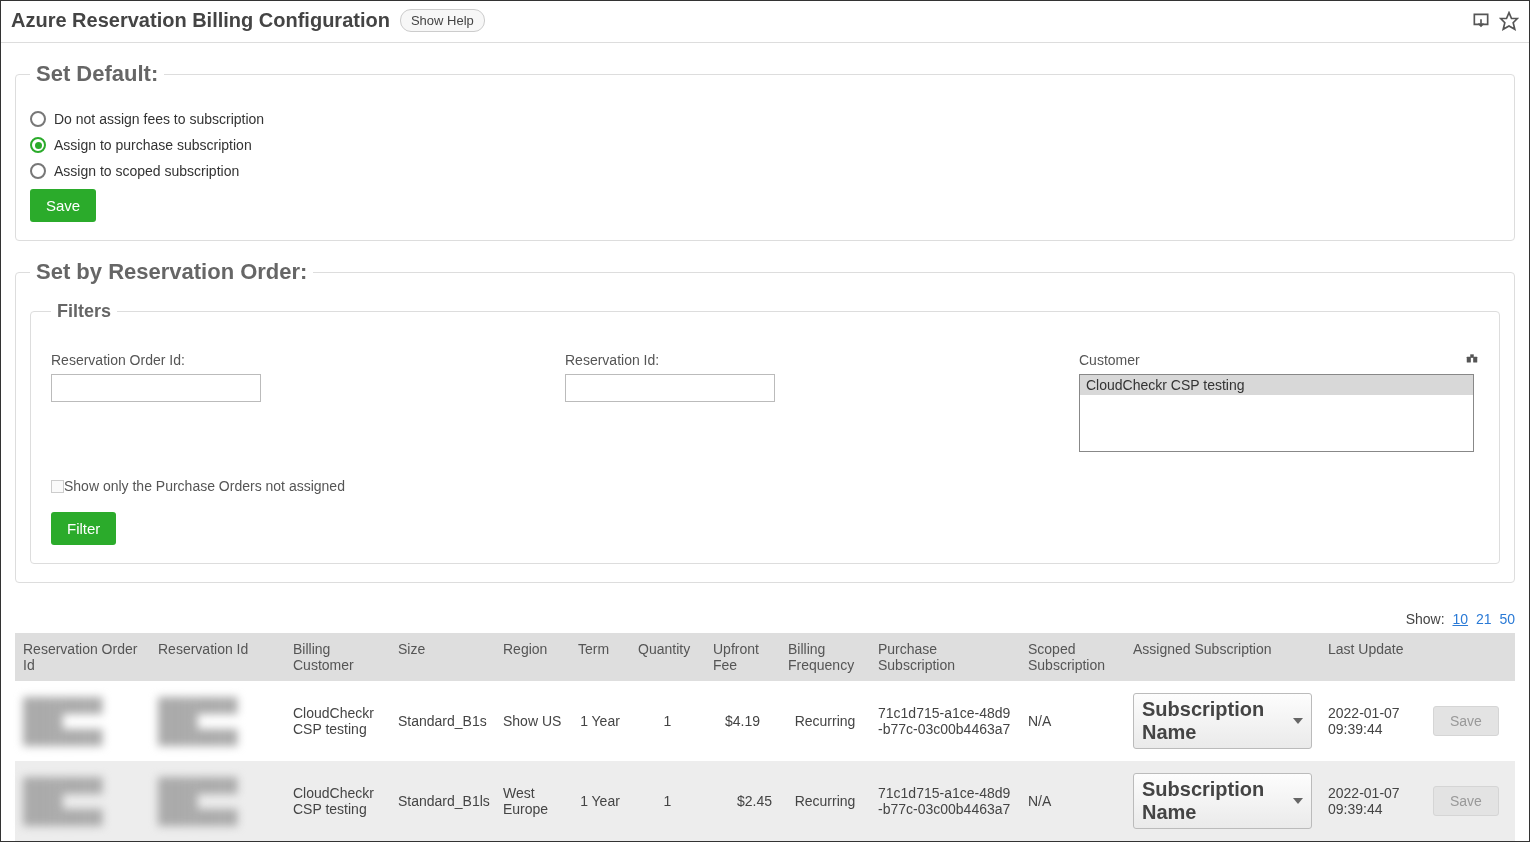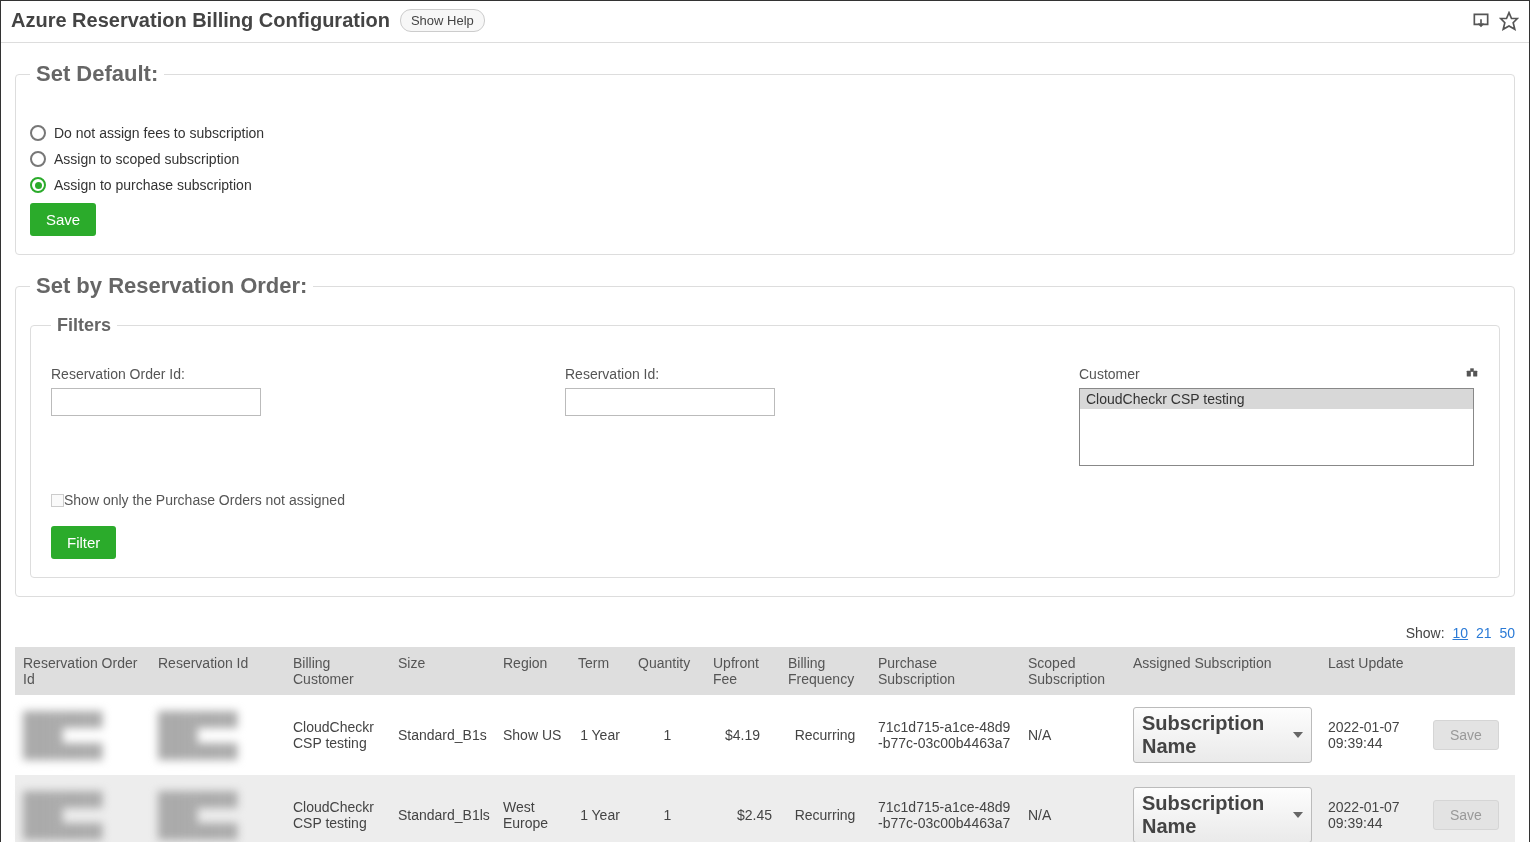--- a/index.html
+++ b/index.html
@@ -47,21 +47,21 @@
   border-radius: 4px;
   margin: 18px 14px;
   padding: 12px 14px 18px 14px;
 }
 fieldset > legend {
   font-size: 22px;
   font-weight: 600;
   color: #666;
   padding: 0 6px;
 }
-.radio-group { margin-top: 26px; }
+.radio-group { margin-top: 12px; }
 .radio-row {
   display: flex;
   align-items: center;
   gap: 8px;
   margin-bottom: 10px;
   cursor: pointer;
 }
 .radio-ring {
   width: 16px; height: 16px;
   border: 2.5px solid #777;
@@ -222,28 +222,28 @@
   </div>
 
   <fieldset>
     <legend>Set Default:</legend>
     <div class="radio-group">
       <div class="radio-row">
         <span class="radio-ring"></span>
         <span>Do not assign fees to subscription</span>
       </div>
       <div class="radio-row">
-        <span class="radio-ring"></span>
-        <span>Assign to scoped subscription</span>
-      </div>
-      <div class="radio-row">
         <span class="radio-ring selected">
             <span class="radio-dot"></span>
           </span>
         <span>Assign to purchase subscription</span>
+      </div>
+      <div class="radio-row">
+        <span class="radio-ring"></span>
+        <span>Assign to scoped subscription</span>
       </div>
     </div>
     <button class="btn-green">Save</button>
   </fieldset>
 
   <fieldset>
     <legend>Set by Reservation Order:</legend>
 
     <fieldset class="filters-inner">
       <legend>Filters</legend>

